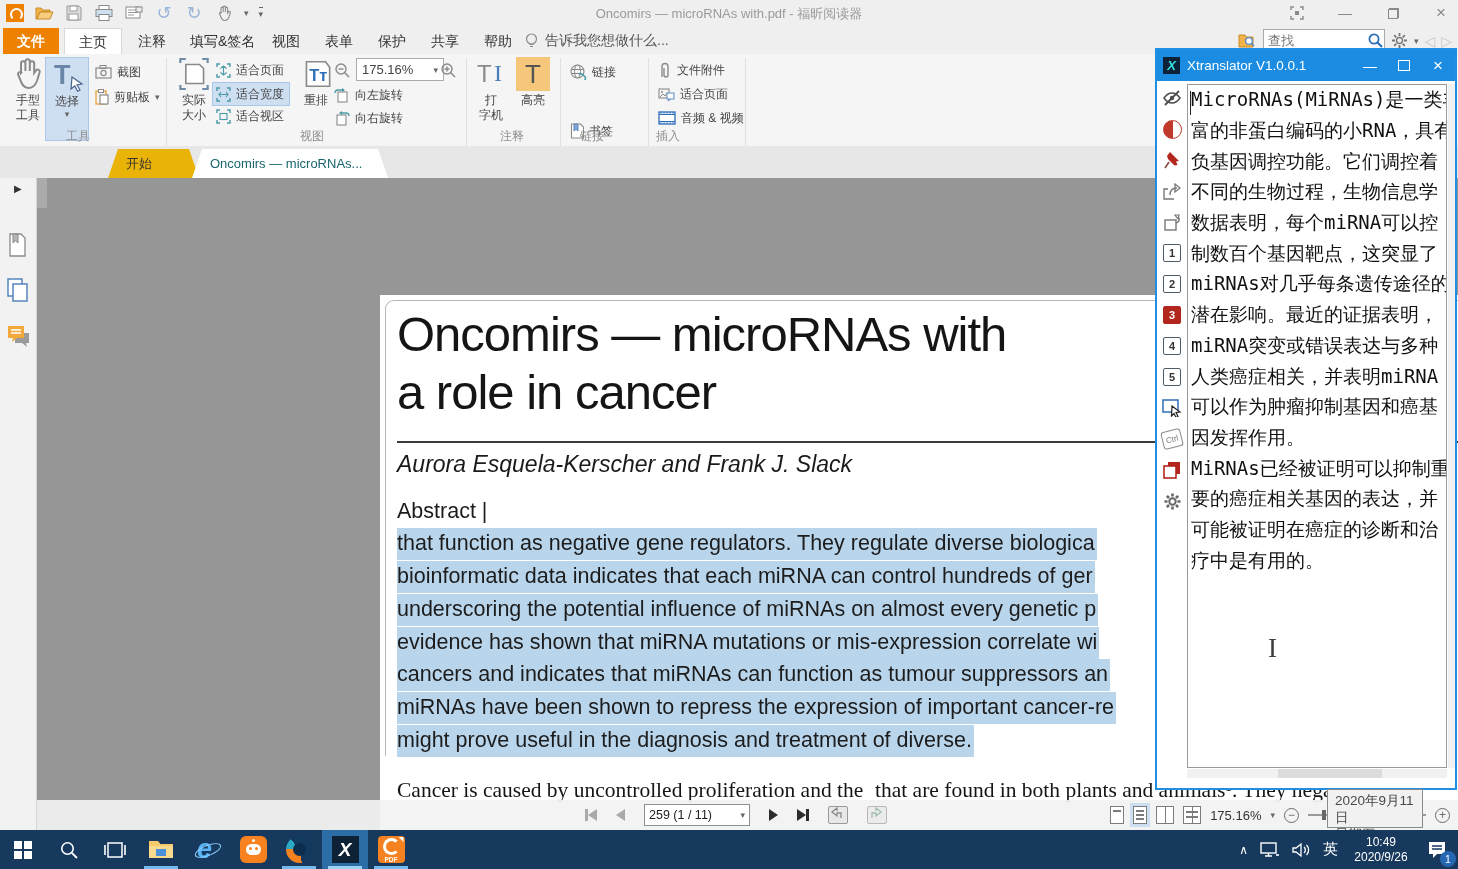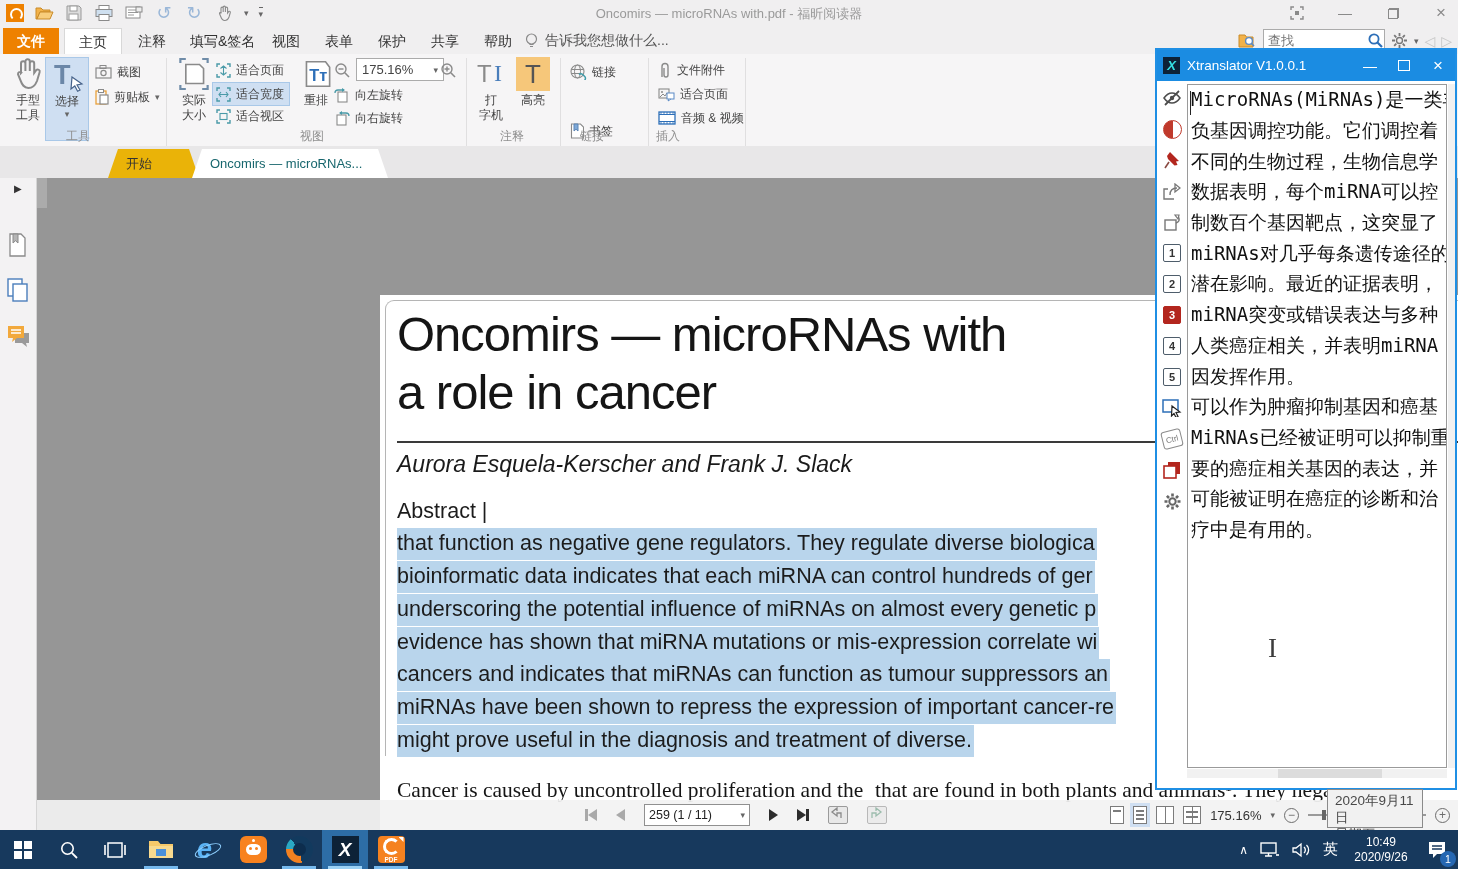--- a/index.html
+++ b/index.html
@@ -604,30 +604,31 @@
             <circle cx="9.5" cy="9.5" r="3.2" fill="none" stroke="#666" stroke-width="2"></circle>
             <g stroke="#666" stroke-width="2.6">
               <path d="M9.5 1.5v3M9.5 14.5v3M1.5 9.5h3M14.5 9.5h3M3.9 3.9l2.1 2.1M13 13l2.1 2.1M15.1 3.9L13 6M6 13l-2.1 2.1"></path>
             </g>
           </svg>
       </span>
     </div>
     <div id="panetext">
       <div id="caret"></div>
       <div class="tline">MicroRNAs(MiRNAs)是一类丰</div>
+      <div class="tline">富的非蛋白编码的小RNA，具有</div>
       <div class="tline">负基因调控功能。它们调控着</div>
       <div class="tline">不同的生物过程，生物信息学</div>
       <div class="tline">数据表明，每个miRNA可以控</div>
       <div class="tline">制数百个基因靶点，这突显了</div>
       <div class="tline">miRNAs对几乎每条遗传途径的</div>
       <div class="tline">潜在影响。最近的证据表明，</div>
       <div class="tline">miRNA突变或错误表达与多种</div>
       <div class="tline">人类癌症相关，并表明miRNA</div>
+      <div class="tline">可以作为肿瘤抑制基因和癌基</div>
       <div class="tline">因发挥作用。</div>
-      <div class="tline">可以作为肿瘤抑制基因和癌基</div>
       <div class="tline">MiRNAs已经被证明可以抑制重</div>
       <div class="tline">要的癌症相关基因的表达，并</div>
       <div class="tline">可能被证明在癌症的诊断和治</div>
       <div class="tline">疗中是有用的。</div>
       <span id="ibeam">I</span>
     </div>
     <div id="pvscroll"></div>
     <div id="phscroll">
         <span id="phthumb"></span>
       </div>

